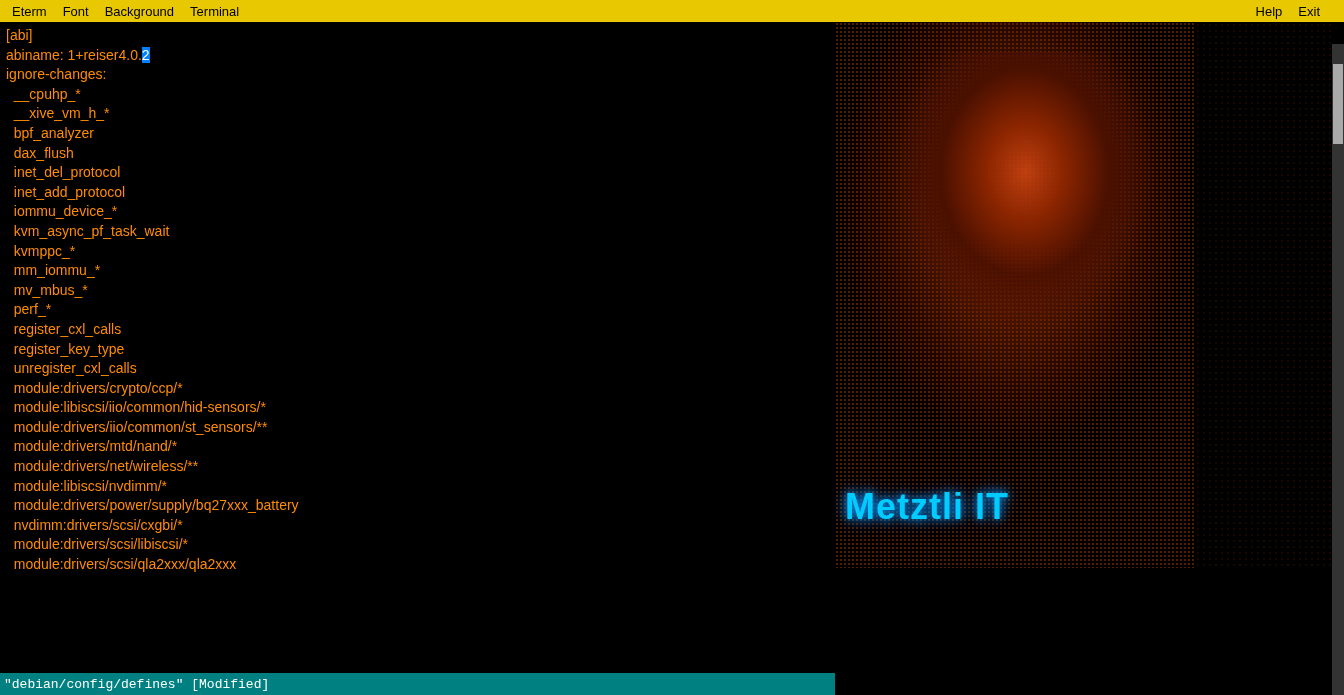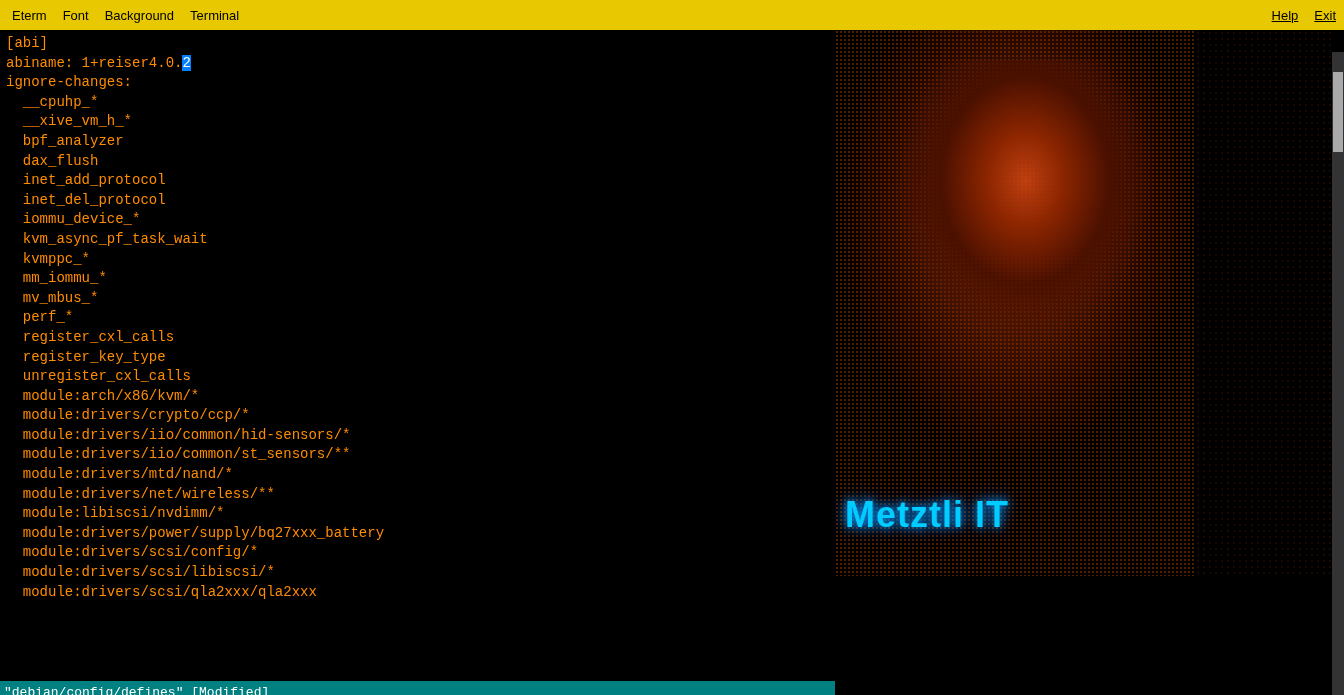--- a/index.html
+++ b/index.html
@@ -8,42 +8,41 @@
       width: 1344px;
       height: 695px;
       background: #000;
       font-family: monospace;
       overflow: hidden;
     }
 
     
     #menubar {
       width: 100%;
-      height: 30px;
+      height: 22px;
       background: #e8c800;
       display: flex;
       align-items: center;
       padding: 0 4px;
       position: relative;
     }
 
     .menu-item {
       color: #000;
       font-size: 13px;
       font-family: sans-serif;
       padding: 2px 8px;
       cursor: pointer;
       white-space: nowrap;
     }
 
     .menu-right {
       position: absolute;
-      right: 0;
-      display: flex;
-      text-decoration: underline;
+      right: 16px;
+      display: flex;
     }
 
     
     #scrollbar {
       position: absolute;
       right: 0;
       top: 22px;
       width: 12px;
       height: 673px;
       background: #333;
@@ -65,21 +64,21 @@
       width: 1344px;
       height: 673px;
       position: relative;
     }
 
     
     #terminal {
       flex: 0 0 835px;
       background: #000;
       color: #ff8c00;
-      font-family: Liberation Mono, monospace;
+      font-family: Liberation Sans, sans-serif;
       font-size: 14px;
       padding: 4px 6px;
       overflow: hidden;
       position: relative;
       height: 651px;
     }
 
     #terminal .line {
       line-height: 1.4;
       white-space: pre;
@@ -204,40 +203,39 @@
   <div style="position:relative; flex: 0 0 835px;">
     <div id="terminal">
 
     <div class="line">[abi]</div>
         <div class="line">abiname: 1+reiser4.0.<span class="highlight">2</span></div>
         <div class="line">ignore-changes:</div>
         <div class="line">  __cpuhp_*</div>
         <div class="line">  __xive_vm_h_*</div>
         <div class="line">  bpf_analyzer</div>
         <div class="line">  dax_flush</div>
+        <div class="line">  inet_del_protocol</div>
         <div class="line">  inet_add_protocol</div>
-        <div class="line">  inet_del_protocol</div>
         <div class="line">  iommu_device_*</div>
         <div class="line">  kvm_async_pf_task_wait</div>
         <div class="line">  kvmppc_*</div>
         <div class="line">  mm_iommu_*</div>
         <div class="line">  mv_mbus_*</div>
         <div class="line">  perf_*</div>
         <div class="line">  register_cxl_calls</div>
         <div class="line">  register_key_type</div>
         <div class="line">  unregister_cxl_calls</div>
-        <div class="line">  module:arch/x86/kvm/*</div>
         <div class="line">  module:drivers/crypto/ccp/*</div>
-        <div class="line">  module:drivers/iio/common/hid-sensors/*</div>
+        <div class="line">  module:libiscsi/iio/common/hid-sensors/*</div>
         <div class="line">  module:drivers/iio/common/st_sensors/**</div>
         <div class="line">  module:drivers/mtd/nand/*</div>
         <div class="line">  module:drivers/net/wireless/**</div>
         <div class="line">  module:libiscsi/nvdimm/*</div>
         <div class="line">  module:drivers/power/supply/bq27xxx_battery</div>
-        <div class="line">  module:drivers/scsi/config/*</div>
+        <div class="line">  nvdimm:drivers/scsi/cxgbi/*</div>
         <div class="line">  module:drivers/scsi/libiscsi/*</div>
         <div class="line">  module:drivers/scsi/qla2xxx/qla2xxx</div>
       </div>
 
     <div id="statusbar">
       <span>"debian/config/defines" [Modified]</span>
     </div>
   </div>
 
   <div id="right-panel">

